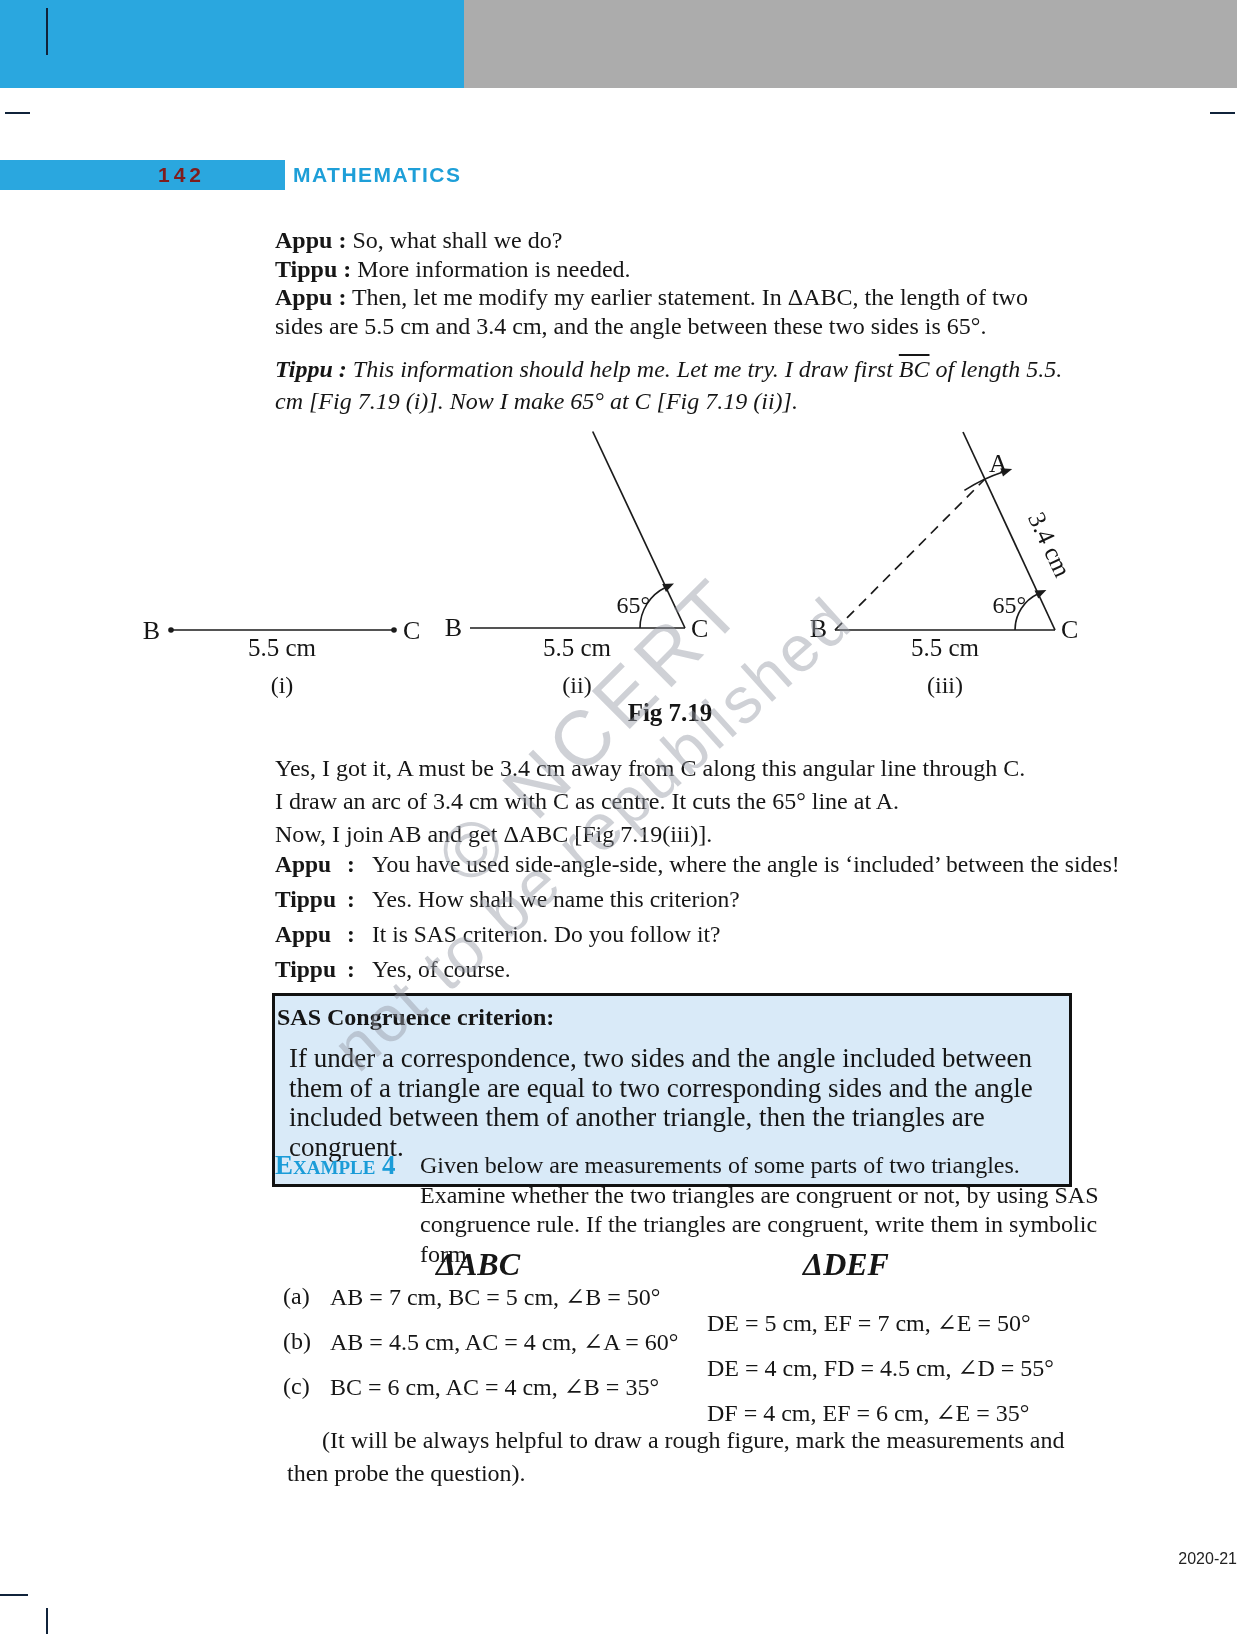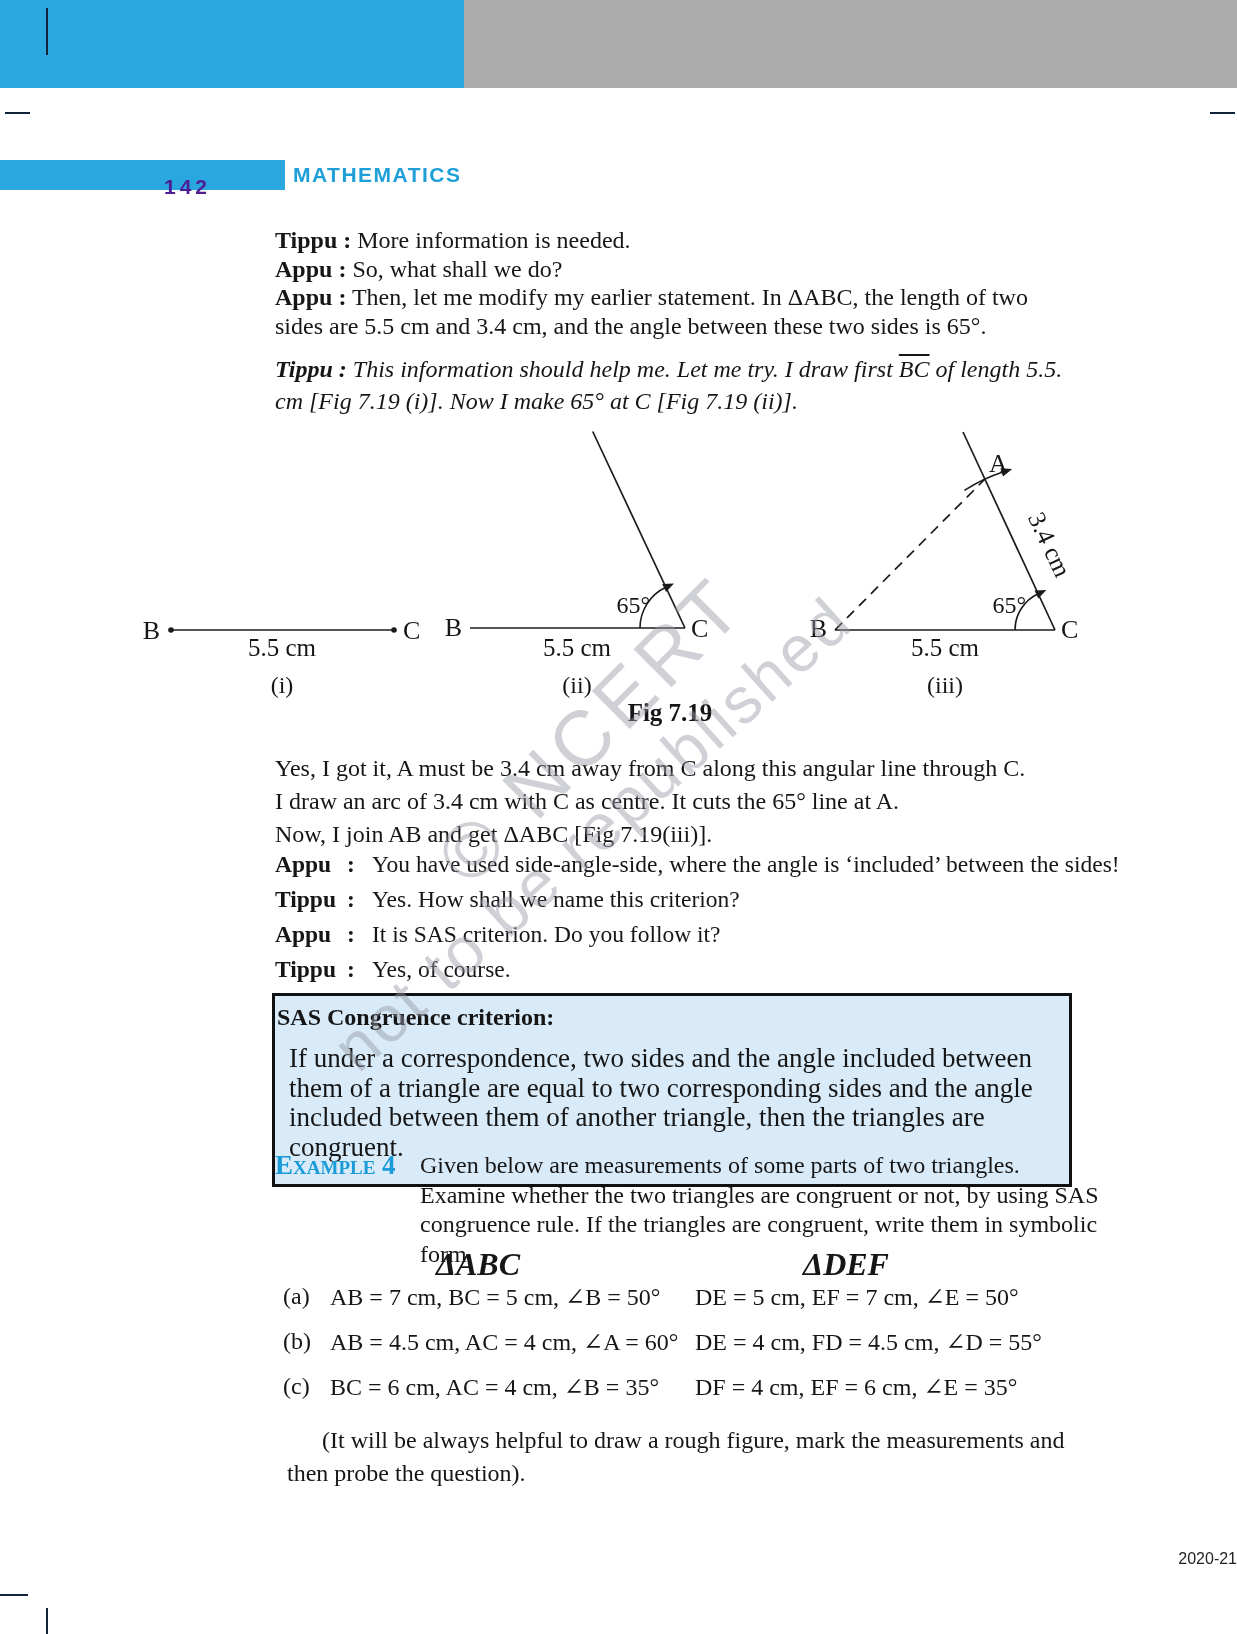--- a/index.html
+++ b/index.html
@@ -10,23 +10,23 @@
   .band-gray{position:absolute;left:464px;top:0;width:773px;height:88px;background:#ACACAC;}
   
   .cm{position:absolute;background:#10233a;}
   .cm-tl-v{left:46px;top:8px;width:2px;height:47px;}
   .cm-tl-h{left:5px;top:112px;width:25px;height:2px;}
   .cm-tr-h{left:1210px;top:112px;width:25px;height:2px;}
   .cm-bl-h{left:0px;top:1594px;width:28px;height:2px;}
   .cm-bl-v{left:46px;top:1608px;width:2px;height:26px;}
   
   .pagebar{position:absolute;left:0;top:160px;width:285px;height:30px;background:#2AA7DF;}
-  .pagenum{position:absolute;left:164px;top:3px;color:#4c1d95;
+  .pagenum{position:absolute;left:158px;top:3px;color:#7f1d1d;
            font-family:"Liberation Sans","DejaVu Sans",sans-serif;font-weight:bold;
-           font-size:21px;letter-spacing:4px;margin-top:12px;}
+           font-size:21px;letter-spacing:4px;}
   .subject{position:absolute;left:293px;top:163px;color:#1E9FD8;
            font-family:"Liberation Sans","DejaVu Sans",sans-serif;font-weight:bold;
            font-size:21px;letter-spacing:1.5px;}
   
   .d1{position:absolute;left:275px;top:226px;width:805px;font-size:24px;line-height:28.5px;}
   .d1 p{margin:0;}
   .d1 p.gap{margin-top:14px;line-height:31.5px;font-style:italic;}
   b.sp{font-weight:bold;}
   .ov{text-decoration:overline;}
   
@@ -60,21 +60,21 @@
   .exlabel{position:absolute;left:0;top:0;color:#1B9CD8;font-weight:bold;
            font-variant:small-caps;font-size:27px;}
   .extext{position:absolute;left:145px;top:1px;width:680px;font-size:24px;line-height:29.5px;}
   
   .thdr{position:absolute;top:1246px;font-size:32px;font-weight:bold;text-align:center;width:160px;font-style:italic;}
   .thdr1{left:398px;}
   .thdr2{left:766px;}
   .trow{position:absolute;left:275px;width:810px;height:30px;font-size:24px;white-space:nowrap;}
   .trow .rtag{position:absolute;left:8px;}
   .trow .rabc{position:absolute;left:55px;}
-  .trow .rdef{position:absolute;left:420px;}
+  .trow .rdef{position:absolute;left:432px;margin-top:26px;}
   .trow1{top:1283px;} .trow2{top:1328px;} .trow3{top:1373px;}
   
   .note{position:absolute;left:275px;top:1412px;width:805px;font-size:24px;line-height:32.5px;
         text-indent:35px;margin:12px;}
   
   .footer{position:absolute;left:0;top:1550px;width:1237px;text-align:right;
           font-family:"Liberation Sans","DejaVu Sans",sans-serif;font-size:16px;color:#222;}
   
   .wm{position:absolute;transform-origin:0 0;white-space:nowrap;pointer-events:none;
       font-family:"Liberation Sans","DejaVu Sans",sans-serif;color:rgba(148,153,163,0.45);z-index:5;}
@@ -94,22 +94,22 @@
   <div class="cm cm-tr-h"></div>
   <div class="cm cm-bl-h"></div>
   <div class="cm cm-bl-v"></div>
 
   <div class="pagebar">
     <span class="pagenum">142</span>
   </div>
   <div class="subject">MATHEMATICS</div>
 
   <div class="d1">
+    <p><b class="sp">Appu :</b> <span>So, what shall we do?</span></p>
     <p><b class="sp">Tippu :</b> <span>More information is needed.</span></p>
-    <p><b class="sp">Appu :</b> <span>So, what shall we do?</span></p>
     <p><b class="sp">Appu :</b> <span>Then, let me modify my earlier statement. In ΔABC, the length of two sides are 5.5 cm and 3.4 cm, and the angle between these two sides is 65°.</span></p>
     <p class="gap"><b class="sp">Tippu :</b> <span>This information should help me. Let me try. I draw first</span> <span class="ov">BC</span> <span>of length 5.5. cm [Fig 7.19 (i)]. Now I make 65° at C [Fig 7.19 (ii)].</span></p>
   </div>
 
   <svg class="figsvg" width="1237" height="300" viewBox="0 0 1237 300">
 
     <line class="flin" x1="171" y1="200" x2="394" y2="200"></line>
     <circle class="fdot" cx="171" cy="200" r="2.8"></circle>
     <circle class="fdot" cx="394" cy="200" r="2.8"></circle>
     <text class="vlab" x="160" y="209" text-anchor="end">B</text>

